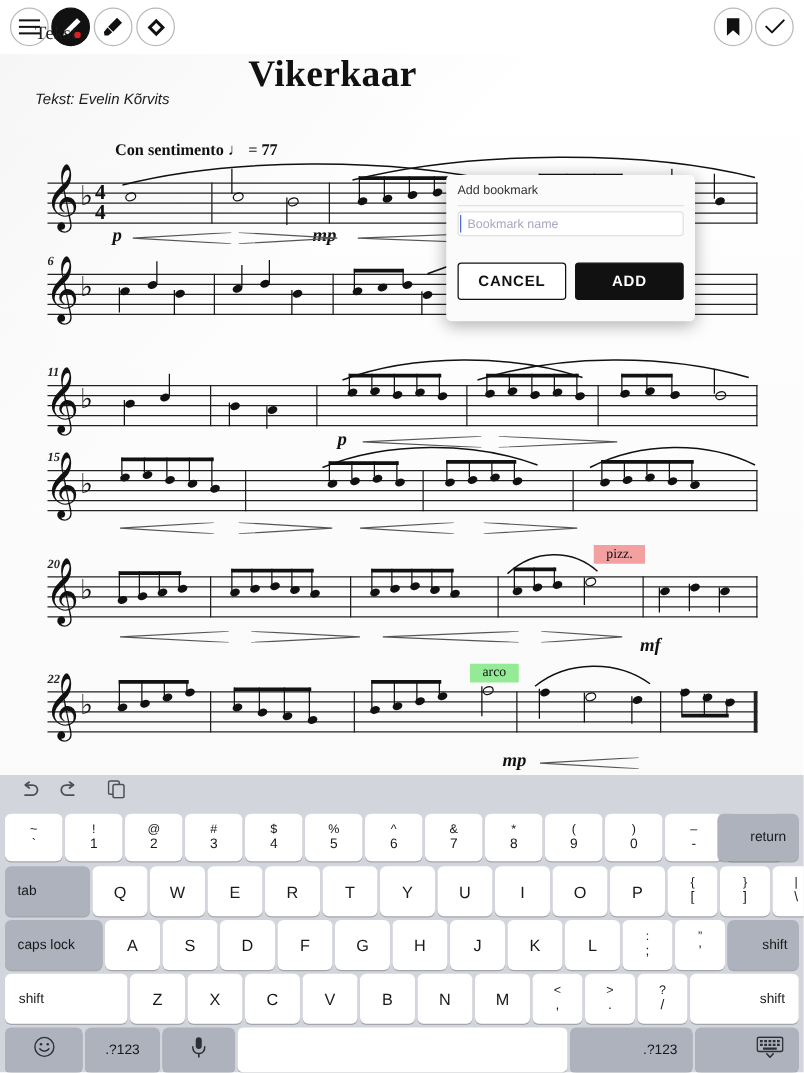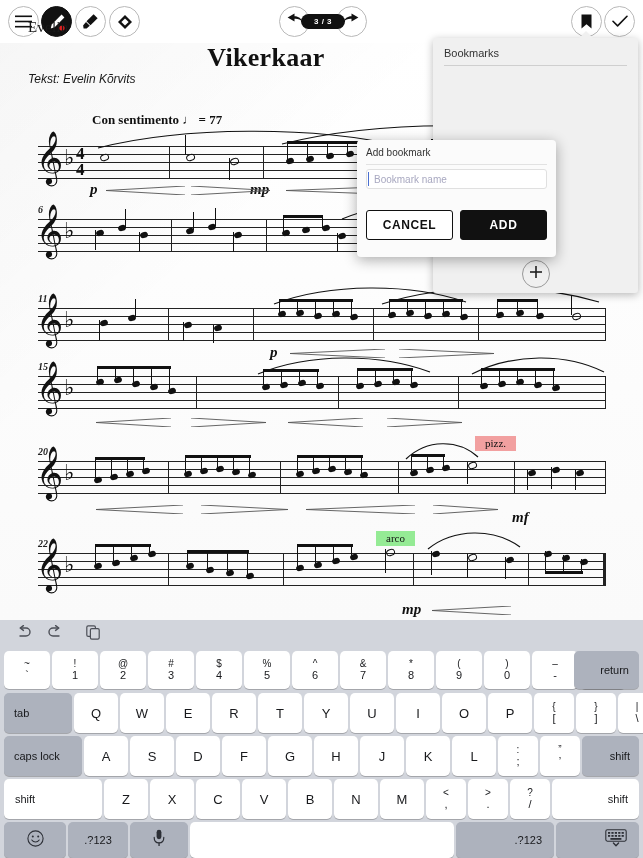--- a/index.html
+++ b/index.html
@@ -53,21 +53,21 @@
   }
   .sheet-shadow {
     position:absolute; inset:0;
     background:
       linear-gradient(to bottom right, rgba(0,0,0,0.035), rgba(0,0,0,0) 35%),
       linear-gradient(to bottom, #ffffff, #fafafa);
     pointer-events:none;
   }
   .score-title {
     position: absolute; top: 0px; left: 0; width: 532px; text-align: center;
-    font-family: "Liberation Serif", serif; font-weight: bold; font-size: 26px;
+    font-family: "Liberation Serif", serif; font-weight: bold; font-size: 30px;
     color: #111; letter-spacing: .3px;
   }
   .score-subtitle {
     position: absolute; top: 29px; left: 0; width: 573px; 
     font-family: "Liberation Sans", sans-serif; font-style: italic;
     font-size: 12px; color: #1a1a1a; margin-left: 28px;
   }
   .tempo {
     position: absolute; top: 69px; left: 92px;
     font-family: "Liberation Serif", serif; font-weight: bold; font-size: 13px;
@@ -205,21 +205,21 @@
   .key .dual .u { font-size: 10px; }
   .key .dual .l { font-size: 11px; }
 </style>
 </head>
 <body>
 
 <div id="app">
 
   <div class="toolbar">
 
-    <div class="hidden-label">Evelin</div>
+    <div class="hidden-label">Tekst</div>
 
     <div class="tb-btn" style="left:8px">
       <span>
         <svg width="17" height="13" viewBox="0 0 17 13">
           <rect x="0" y="0.5" width="17" height="1.6" fill="#111"></rect>
           <rect x="0" y="5.7" width="17" height="1.6" fill="#111"></rect>
           <rect x="0" y="10.9" width="17" height="1.6" fill="#111"></rect>
         </svg>
       </span>
     </div>
@@ -244,37 +244,20 @@
 
     <div class="tb-btn" style="left:109px">
       <span>
         <svg width="18" height="18" viewBox="0 0 18 18">
           <path d="M9 2 L16 9 L9 16 L2 9 Z" fill="#111"></path>
           <path d="M9 5.4 L12.6 9 L9 12.6 L5.4 9 Z" fill="#ffffff"></path>
         </svg>
       </span>
     </div>
 
-    <div class="nav-group">
-      <div class="nav-circ prev">
-        <span>
-          <svg width="17" height="14" viewBox="0 0 17 14">
-            <path d="M8.5 3.2 C12.6 3.2 15.4 5.6 16.4 8.8 C14.6 6.6 11.9 5.6 8.5 5.8 L8.5 8.6 L1.6 4.5 L8.5 0.4 Z" fill="#111"></path>
-          </svg>
-        </span>
-      </div>
-      <div class="nav-circ next">
-        <span>
-          <svg width="17" height="14" viewBox="0 0 17 14">
-            <path d="M8.5 3.2 C4.4 3.2 1.6 5.6 0.6 8.8 C2.4 6.6 5.1 5.6 8.5 5.8 L8.5 8.6 L15.4 4.5 L8.5 0.4 Z" fill="#111"></path>
-          </svg>
-        </span>
-      </div>
-      <div class="page-pill">3 / 3</div>
-    </div>
 
     <div class="tb-btn" style="left:571px">
       <span>
         <svg width="11" height="15" viewBox="0 0 11 15">
           <path d="M0.5 0.5 H10.5 V14.5 L5.5 10.2 L0.5 14.5 Z" fill="#111"></path>
         </svg>
       </span>
     </div>
 
     <div class="tb-btn" style="left:604px">
@@ -753,32 +736,20 @@
       </div>
       <div class="dyn" style="left:364px; top:48px">mp</div>
       <div class="hair" style="left:394px; top:53px">
         <svg width="80" height="9">
             <path d="M0 4.5 L79 0 M0 4.5 L79 9" stroke="#555" stroke-width="0.9" fill="none"></path>
           </svg>
       </div>
     </div>
   </div>
 
-  <div class="bm-panel">
-    <div class="bm-title">Bookmarks</div>
-    <div class="bm-rule"></div>
-    <div class="bm-add">
-      <span>
-        <svg width="14" height="14" viewBox="0 0 14 14">
-          <rect x="6.2" y="1" width="1.6" height="12" fill="#222"></rect>
-          <rect x="1" y="6.2" width="12" height="1.6" fill="#222"></rect>
-        </svg>
-      </span>
-    </div>
-  </div>
 
   <div class="dlg">
     <div class="dlg-title">Add bookmark</div>
     <div class="dlg-rule"></div>
     <input class="dlg-input" type="text" placeholder="Bookmark name" style="">
     <div class="caret"></div>
     <div class="btn btn-cancel">CANCEL</div>
     <div class="btn btn-add">ADD</div>
   </div>
 

